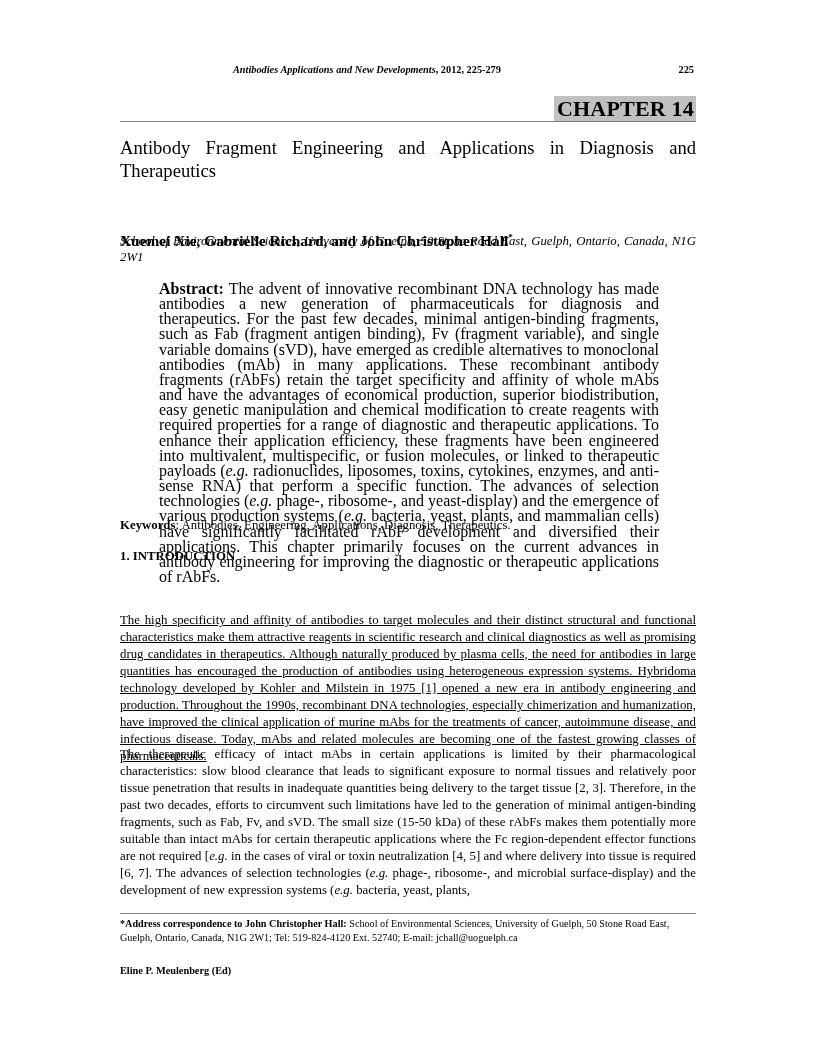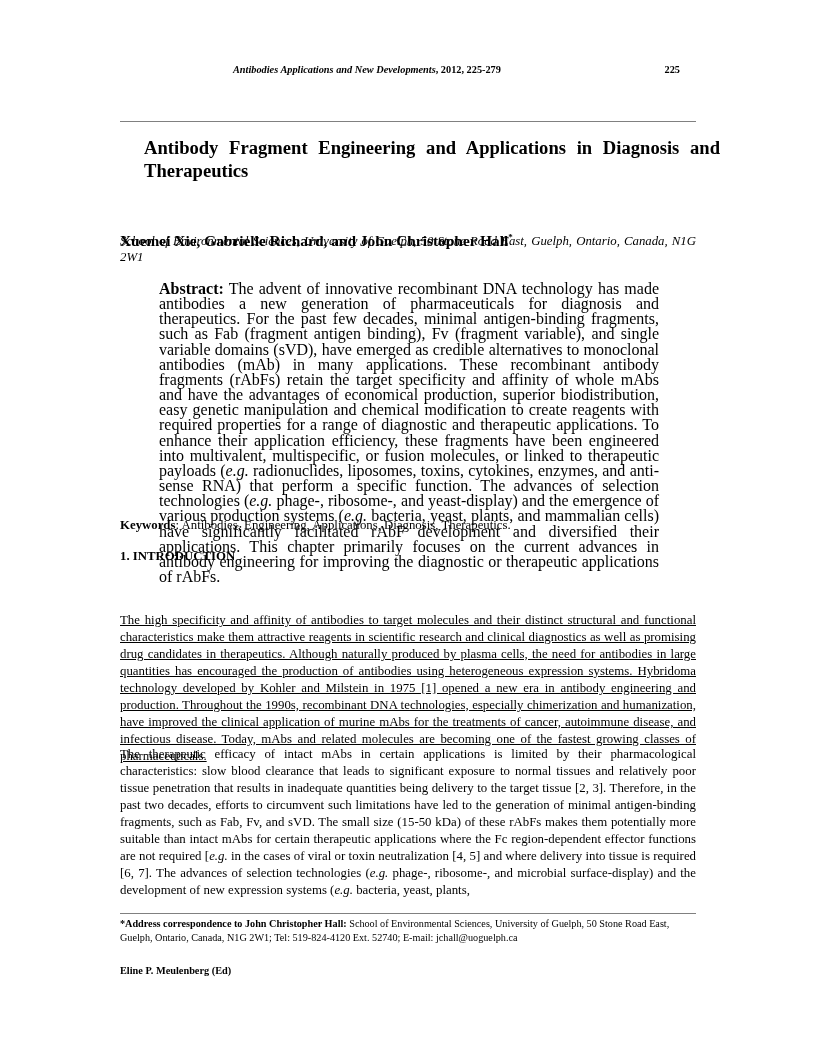--- a/index.html
+++ b/index.html
@@ -7,34 +7,34 @@
       width: 816px; height: 1056px; position: relative; overflow: hidden;
       font-family: "Liberation Serif", serif; color: #000;
     }
     .page { position: absolute; left: 0; top: 0; width: 816px; height: 1056px; }
     .running-head {
       position: absolute; top: 64px; left: 120px; width: 576px; height: 14px;
       font-size: 10.3px; font-weight: bold;
     }
     .running-head .journal { position: absolute; left: 113px; top: 0; }
     .running-head .journal i { font-style: italic; }
-    .running-head .pageno { position: absolute; right: 16px; top: 0; }
+    .running-head .pageno { position: absolute; right: 2px; top: 0; }
     .chapter {
       position: absolute; top: 96px; right: 120px;
       background: #c0c0c0; font-weight: bold; font-size: 22px;
       padding: 1px 2px 0 3px; line-height: 24px; letter-spacing: 0.2px;
     }
     .rule-top {
       position: absolute; top: 121px; left: 120px; width: 576px; height: 0;
       border-top: 1.5px solid #808080;
     }
     .title {
       position: absolute; top: 136px; left: 120px; width: 576px;
-      font-size: 18.6px; font-weight: bold; line-height: 23px;
-      text-align: justify; text-align-last: left; word-spacing: 3px; margin-left: 24px;
+      font-size: 18.6px; font-weight: normal; line-height: 23px;
+      text-align: justify; text-align-last: left; word-spacing: 3px;
     }
     .authors {
       position: absolute; top: 192px; left: 120px; width: 576px;
       font-size: 15.4px; font-weight: bold; line-height: 18px; margin-top: 36px;
     }
     .authors sup { font-size: 9px; vertical-align: 6px; font-weight: bold; }
     .affil {
       position: absolute; top: 233px; left: 120px; width: 576px;
       font-size: 12.8px; font-style: italic; line-height: 16px;
       text-align: justify; text-align-last: left;
@@ -79,20 +79,21 @@
 </head>
 <body>
 
 <div class="page">
 
   <div class="running-head">
     <span class="journal"><i>Antibodies Applications and New Developments</i><span>, 2012, 225-279</span></span>
     <span class="pageno">225</span>
   </div>
 
+  <div class="chapter">CHAPTER 14</div>
   <div class="rule-top"></div>
 
   <div class="title">Antibody Fragment Engineering and Applications in Diagnosis and Therapeutics</div>
 
   <div class="authors"><span>Xuemei Xie, Gabrielle Richard, and John Christopher Hall</span><sup>*</sup></div>
 
   <div class="affil">School of Environmental Sciences, University of Guelph, 50 Stone Road East, Guelph, Ontario, Canada, N1G 2W1</div>
 
   <div class="abstract"><b>Abstract:</b><span> The advent of innovative recombinant DNA technology has made antibodies a new generation of pharmaceuticals for diagnosis and therapeutics. For the past few decades, minimal antigen-binding fragments, such as Fab (fragment antigen binding), Fv (fragment variable), and single variable domains (sVD), have emerged as credible alternatives to monoclonal antibodies (mAb) in many applications. These recombinant antibody fragments (rAbFs) retain the target specificity and affinity of whole mAbs and have the advantages of economical production, superior biodistribution, easy genetic manipulation and chemical modification to create reagents with required properties for a range of diagnostic and therapeutic applications. To enhance their application efficiency, these fragments have been engineered into multivalent, multispecific, or fusion molecules, or linked to therapeutic payloads (</span><i>e.g.</i><span> radionuclides, liposomes, toxins, cytokines, enzymes, and anti-sense RNA) that perform a specific function. The advances of selection technologies (</span><i>e.g.</i><span> phage-, ribosome-, and yeast-display) and the emergence of various production systems (</span><i>e.g.</i><span> bacteria, yeast, plants, and mammalian cells) have significantly facilitated rAbF development and diversified their applications. This chapter primarily focuses on the current advances in antibody engineering for improving the diagnostic or therapeutic applications of rAbFs.</span></div>
 

